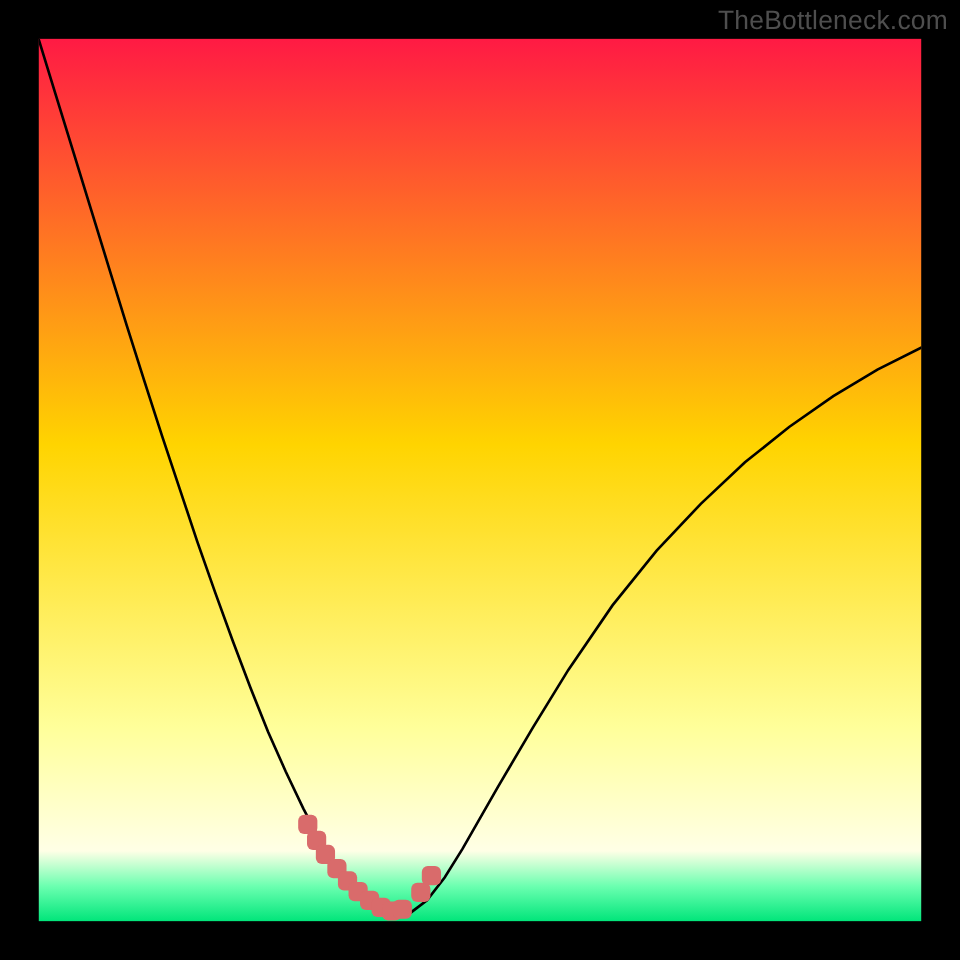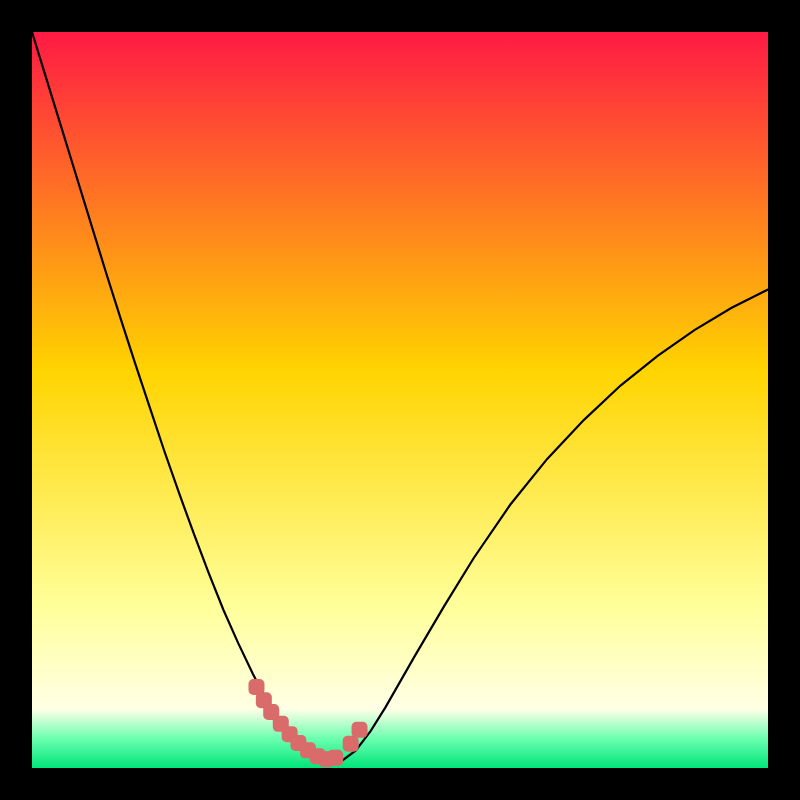--- a/index.html
+++ b/index.html
@@ -6,20 +6,21 @@
   .frame{position:absolute;left:0;top:0;width:800px;height:800px;background:#000}
   .plot{position:absolute;left:32px;top:32px;width:736px;height:736px;overflow:hidden}
   svg{display:block}
   .attribution{position:absolute;top:4px;right:10px;color:#4e4e4e;font-size:22px;font-weight:500;letter-spacing:0.2px}
 </style>
 </head>
 <body>
 
 <div class="frame">
 
+  <div class="attribution">TheBottleneck.com</div>
 
   <div class="plot">
     <svg id="sv" width="736" height="736" viewBox="0 0 736 736">
       <defs>
         <linearGradient id="bg-grad" x1="0" y1="0" x2="0" y2="1">
           <stop id="g0" offset="0%" stop-color="#ff1a44"></stop>
           <stop id="g1" offset="46%" stop-color="#ffd400"></stop>
           <stop id="g2" offset="78%" stop-color="#ffff9a"></stop>
           <stop id="g3" offset="92%" stop-color="#ffffe6"></stop>
           <stop id="g4" offset="96%" stop-color="#6bffb0"></stop>

